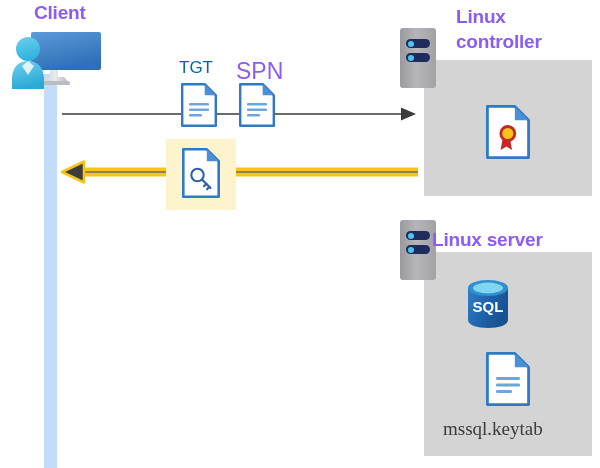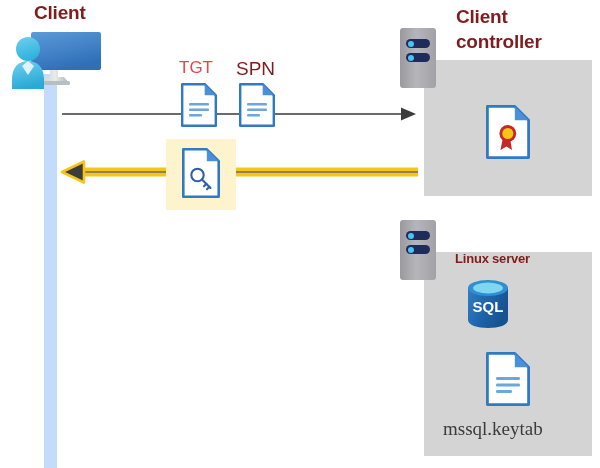--- a/index.html
+++ b/index.html
@@ -5,25 +5,25 @@
   html,body{margin:0;padding:0;background:#ffffff;}
   body{
     width:600px;height:468px;position:relative;overflow:hidden;
     font-family:"Liberation Sans","DejaVu Sans",sans-serif;
     -webkit-font-smoothing:antialiased;
   }
   .abs{position:absolute;}
 
   
   .title{
-    font-weight:bold;color:#7f1d1d;letter-spacing:-0.2px;
+    font-weight:bold;color:#8b5cf6;letter-spacing:-0.2px;
   }
   #client-title{left:34px;top:2px;font-size:19px;}
   #dc-title{left:456px;top:4px;font-size:19px;line-height:25px;width:140px;}
-  #linux-title{left:455px;top:227px;font-size:13px;line-height:25px;margin-top:19px;}
+  #linux-title{left:432px;top:227px;font-size:19px;line-height:25px;}
 
   
   #client-lifeline{left:44px;top:74px;width:13px;height:394px;background:#c3dcfb;}
 
   
   #client-icon{left:8px;top:25px;width:96px;height:66px;}
 
   
   .groupbox{background:#d4d4d4;}
   #dc-box{left:424px;top:60px;width:168px;height:136px;}
@@ -35,22 +35,22 @@
   .rack .slot{position:absolute;left:6px;width:24px;height:9px;border-radius:5px;background:#1f2b5b;}
   .rack .slot i{position:absolute;left:2px;top:1.5px;width:6px;height:6px;border-radius:50%;background:#4cc2f1;display:block;}
   #dc-rack{left:400px;top:28px;}
   #dc-rack .s1{top:11px;} #dc-rack .s2{top:25px;}
   #linux-rack{left:400px;top:220px;}
   #linux-rack .s1{top:11px;} #linux-rack .s2{top:25px;}
 
   
   .doc{display:block;}
 
-  #tgt-label{left:179px;top:58px;font-size:17px;color:#ef4444;}
-  #spn-label{left:236px;top:58px;font-size:19px;color:#7f1d1d;}
+  #tgt-label{left:179px;top:58px;font-size:17px;color:#0369a1;}
+  #spn-label{left:236px;top:58px;font-size:23px;color:#8b5cf6;}
   #tgt-doc{left:181px;top:83px;}
   #spn-doc{left:239px;top:83px;}
 
   
   #key-highlight{left:166px;top:139px;width:70px;height:71px;background:#fdf3cd;}
   #key-doc{left:182px;top:148px;}
 
   
   #gray-arrow{left:62px;top:106px;width:354px;height:16px;}
   #yellow-arrow{left:60px;top:160px;width:358px;height:24px;}
@@ -158,21 +158,21 @@
 
 <div class="abs groupbox" id="dc-box"></div>
 <div class="abs rack" id="dc-rack">
   <span class="slot s1">
       <i></i>
     </span>
   <span class="slot s2">
       <i></i>
     </span>
 </div>
-<div class="abs title" id="dc-title">Client controller</div>
+<div class="abs title" id="dc-title">Linux controller</div>
 
 <div class="abs doc" id="cert-doc">
   <svg width="44" height="54" viewBox="0 0 44 54" xmlns="http://www.w3.org/2000/svg">
     <path d="M1.4 1.4 h27.4 l13.8 13.8 v37.4 h-41.2 z" fill="#ffffff" stroke="#2f7ac4" stroke-width="2.8" stroke-linejoin="round"></path>
     <path d="M28.8 1.4 v13.8 h13.8 z" fill="#4a90d9"></path>
     <path d="M17 32 l-2.5 13 l6 -3.4 l5.5 3.4 l-2.2 -13 z" fill="#c62828"></path>
     <circle cx="21.8" cy="28.5" r="8.4" fill="#c62828"></circle>
     <circle cx="21.8" cy="28.5" r="5.5" fill="#f5c518"></circle>
   </svg>
 </div>

